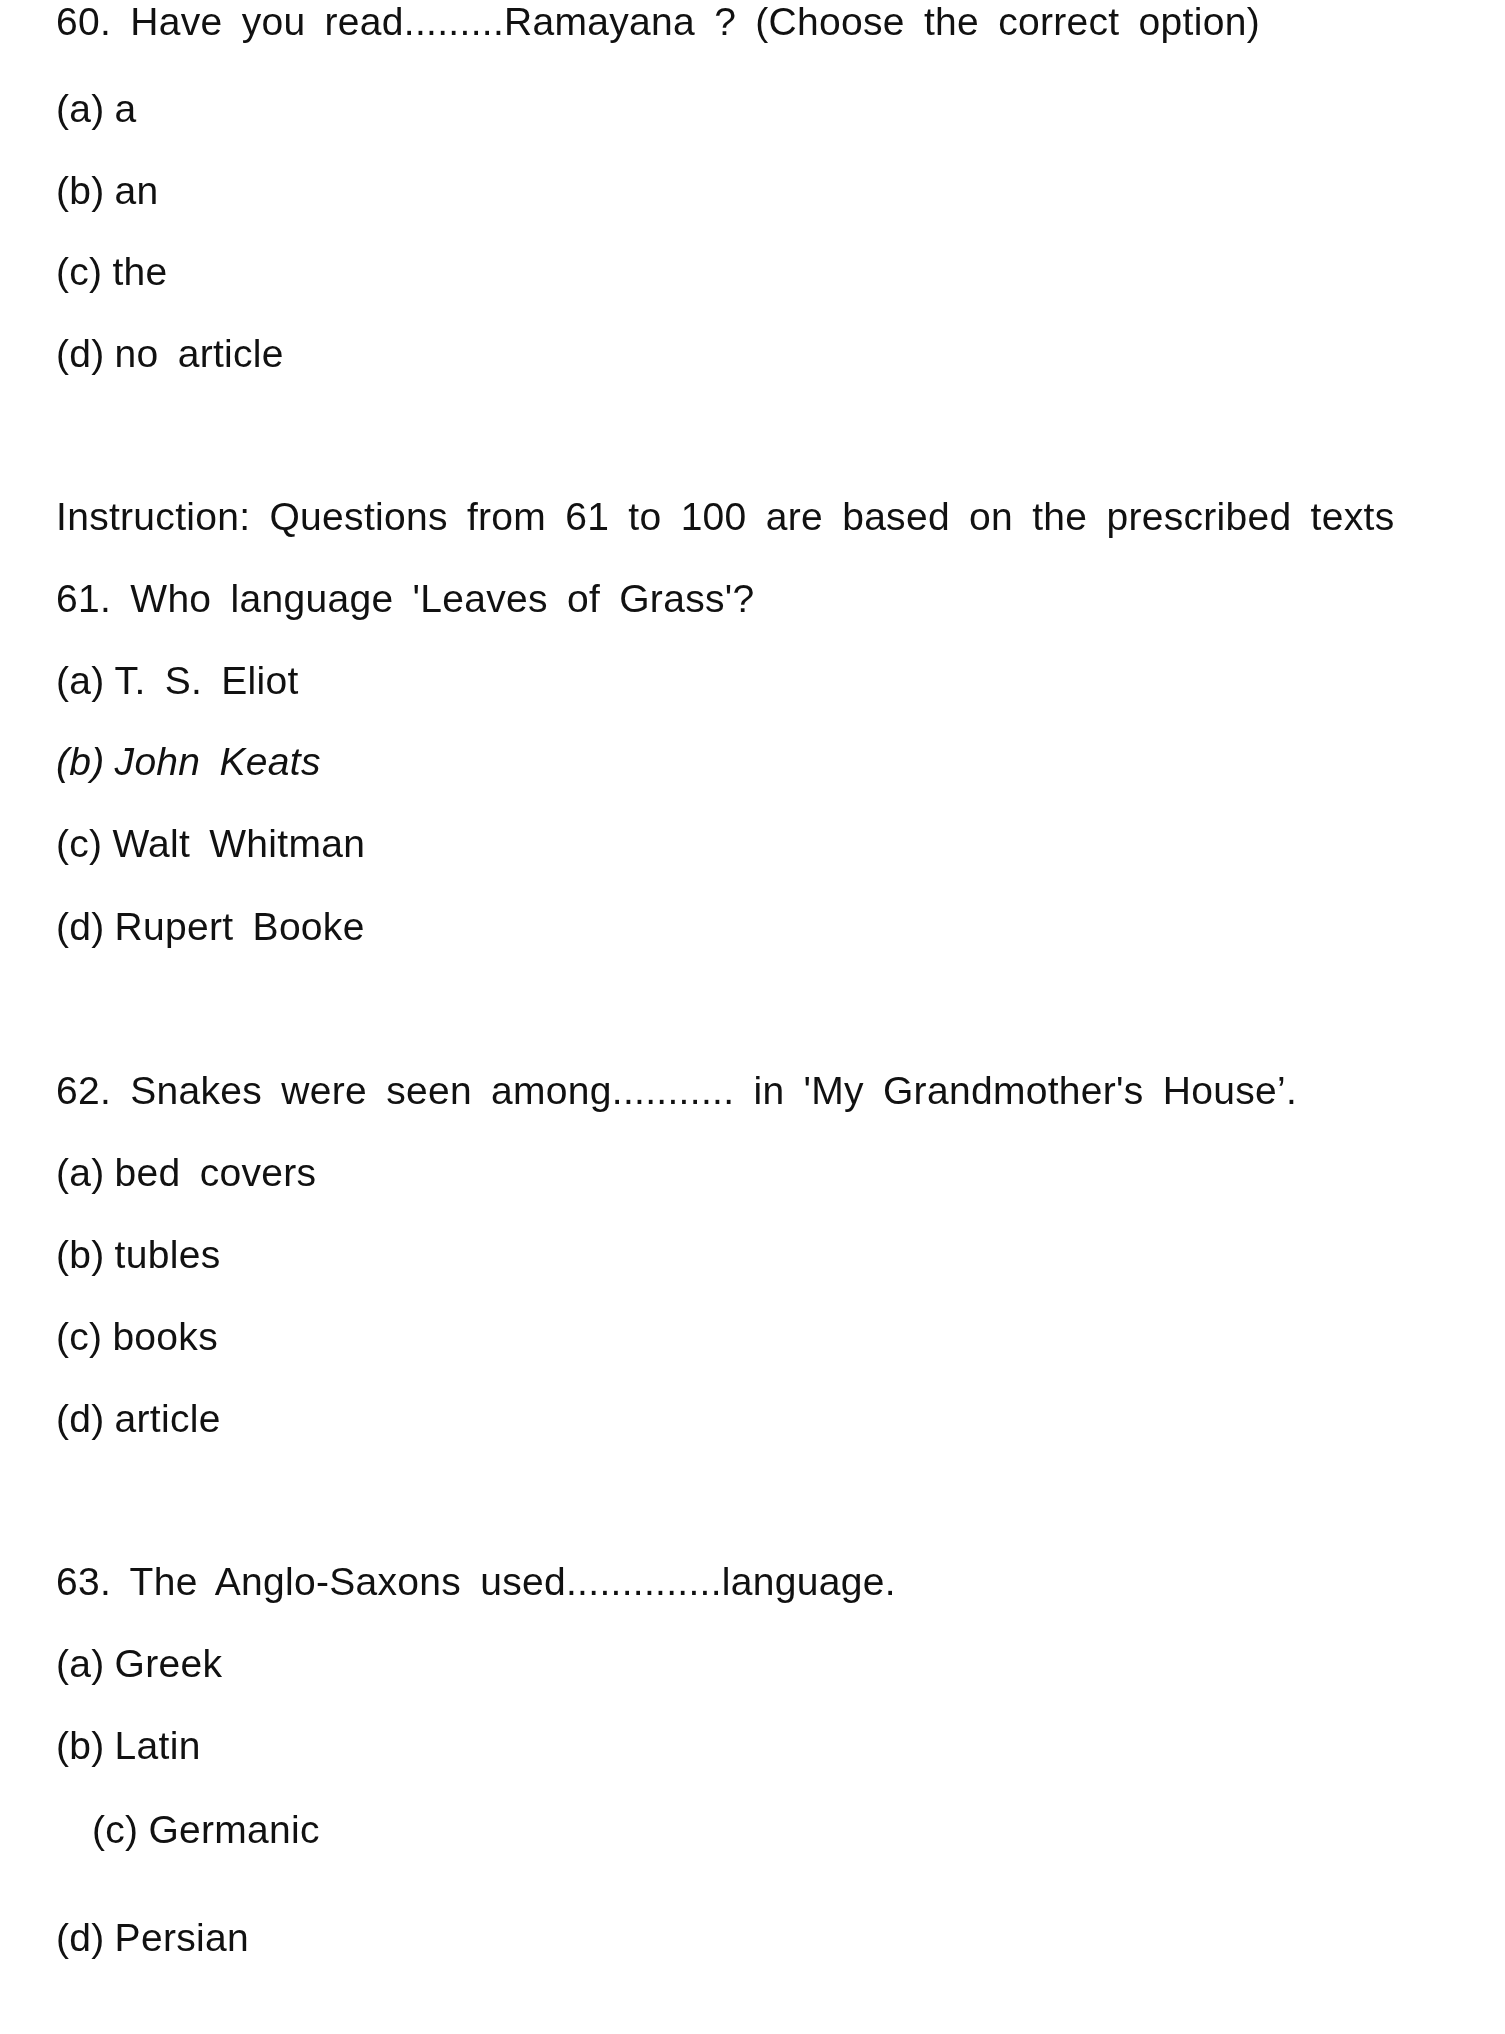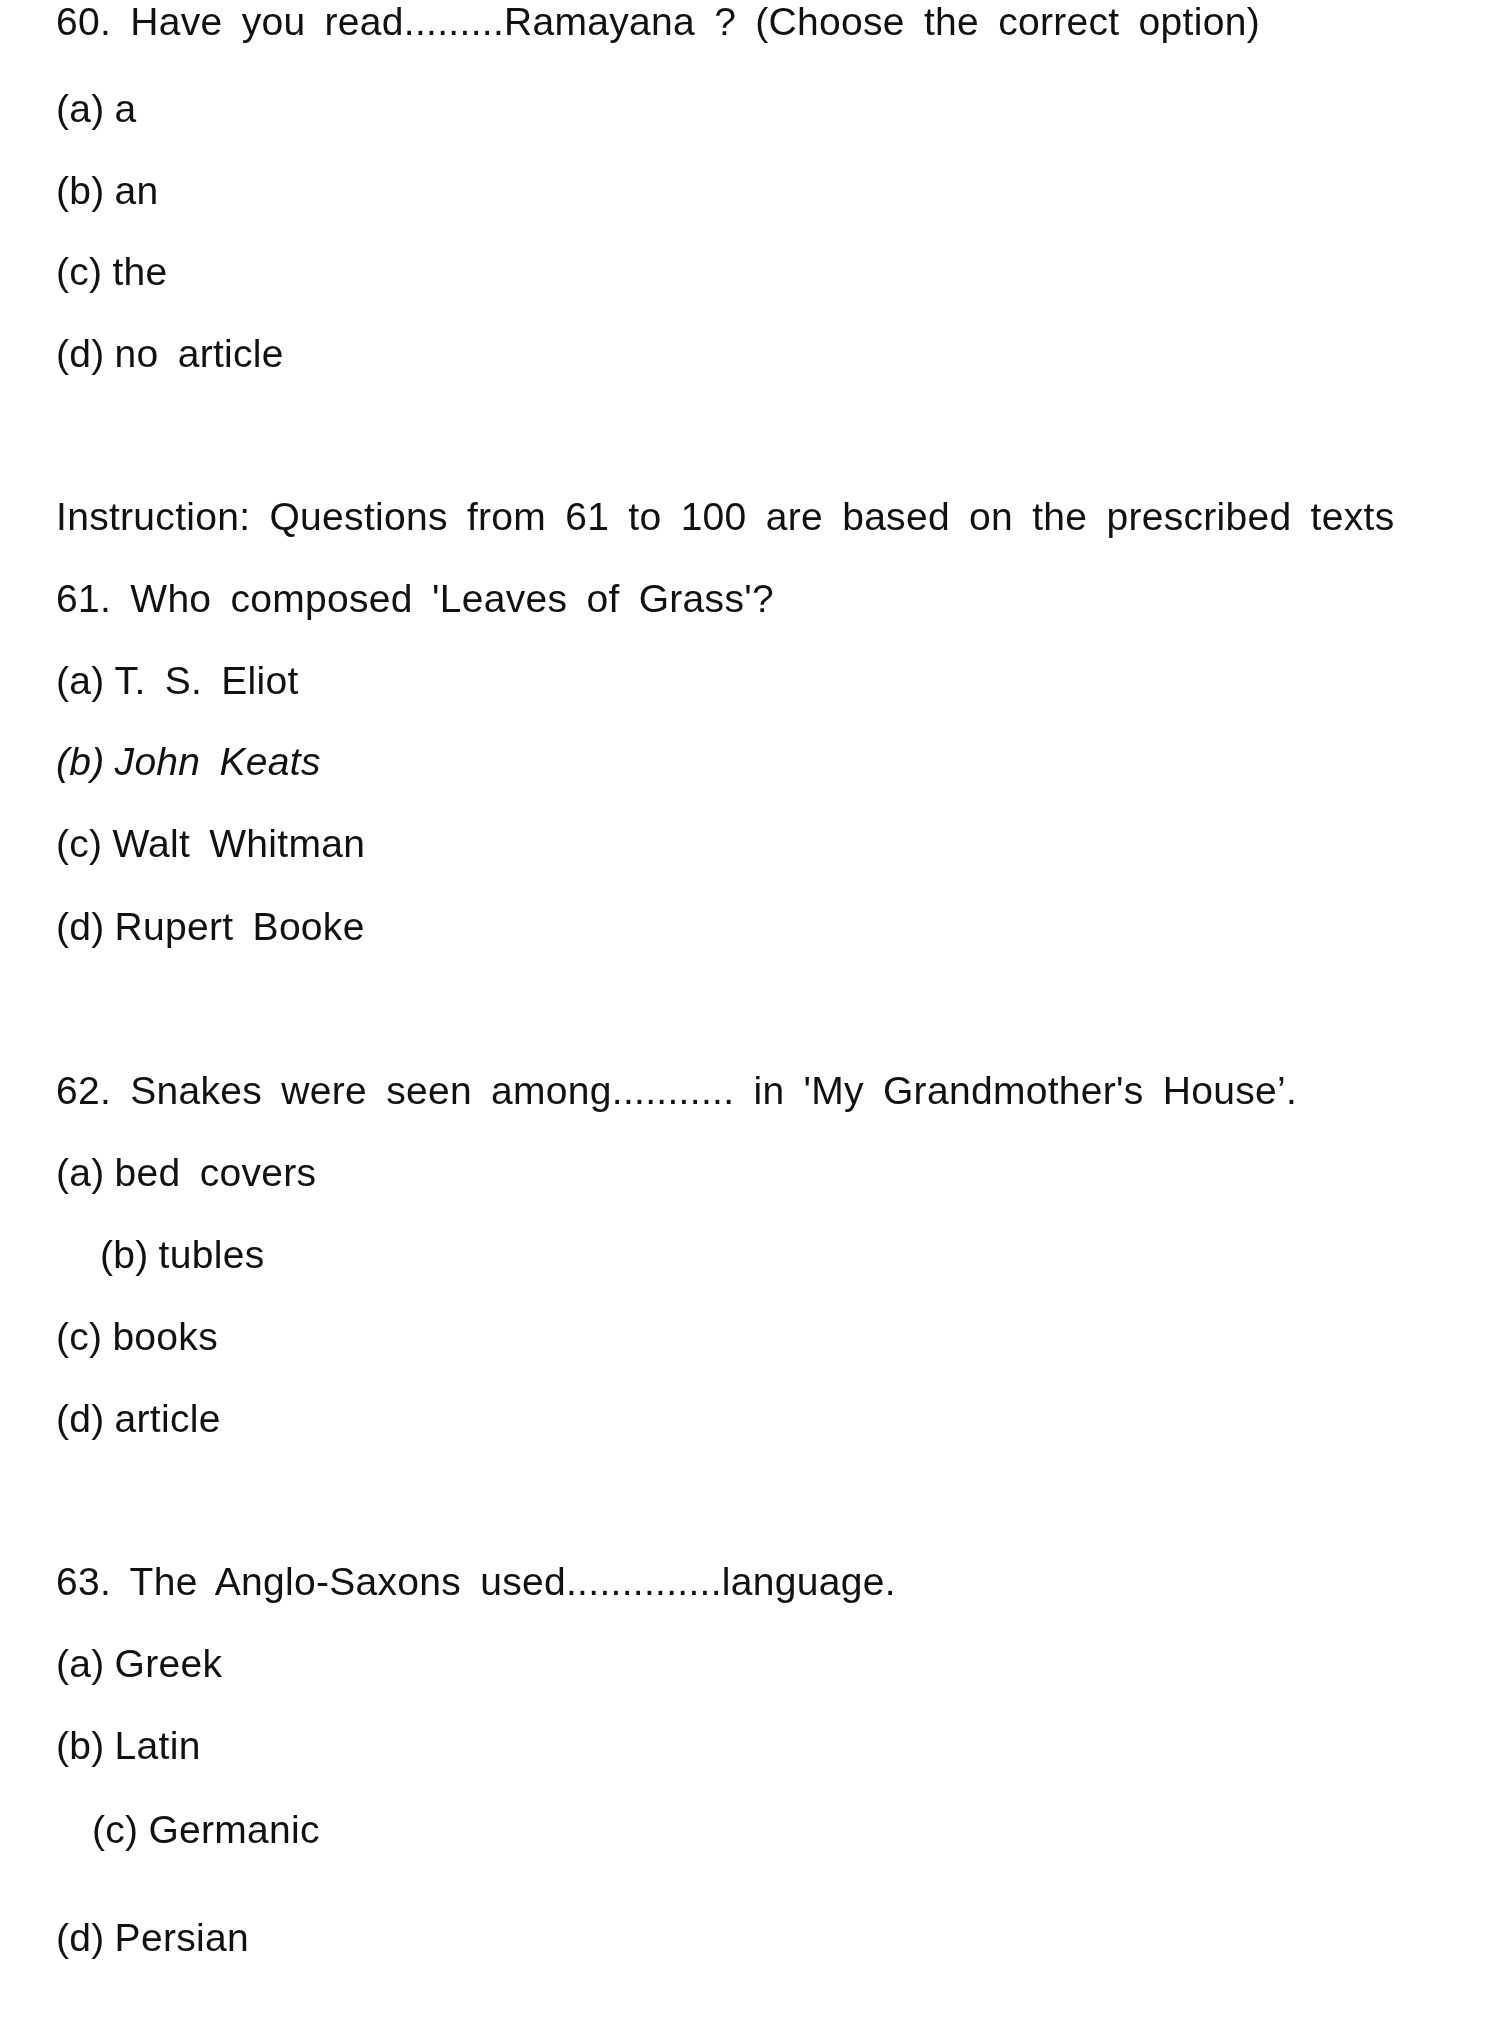--- a/index.html
+++ b/index.html
@@ -48,21 +48,21 @@
     <span class="opt-label">(c)</span><span>the</span>
   </div>
   <div class="line" style="top:354px;">
     <span class="opt-label">(d)</span><span>no article</span>
   </div>
 
   <div class="line" style="top:517px;">Instruction: Questions from 61 to 100 are based on the prescribed texts</div>
 
   <div class="line" style="top:599px;">
     <span>61.</span>
-    <span>Who composed 'Leaves of Grass'?</span>
+    <span>Who language 'Leaves of Grass'?</span>
   </div>
   <div class="line" style="top:681px;">
     <span class="opt-label">(a)</span><span>T. S. Eliot</span>
   </div>
   <div class="line" style="top:762px;font-style:italic;">
     <span class="opt-label">(b)</span><span>John Keats</span>
   </div>
   <div class="line" style="top:844px;">
     <span class="opt-label">(c)</span><span>Walt Whitman</span>
   </div>
@@ -70,21 +70,21 @@
     <span class="opt-label">(d)</span><span>Rupert Booke</span>
   </div>
 
   <div class="line" style="top:1091px;">
     <span>62.</span>
     <span>Snakes were seen among........... in 'My Grandmother's House’.</span>
   </div>
   <div class="line" style="top:1173px;">
     <span class="opt-label">(a)</span><span>bed covers</span>
   </div>
-  <div class="line" style="top:1255px;margin-left:44px;">
+  <div class="line" style="top:1255px;">
     <span class="opt-label">(b)</span><span>tubles</span>
   </div>
   <div class="line" style="top:1337px;">
     <span class="opt-label">(c)</span><span>books</span>
   </div>
   <div class="line" style="top:1419px;">
     <span class="opt-label">(d)</span><span>article</span>
   </div>
 
   <div class="line" style="top:1582px;">

